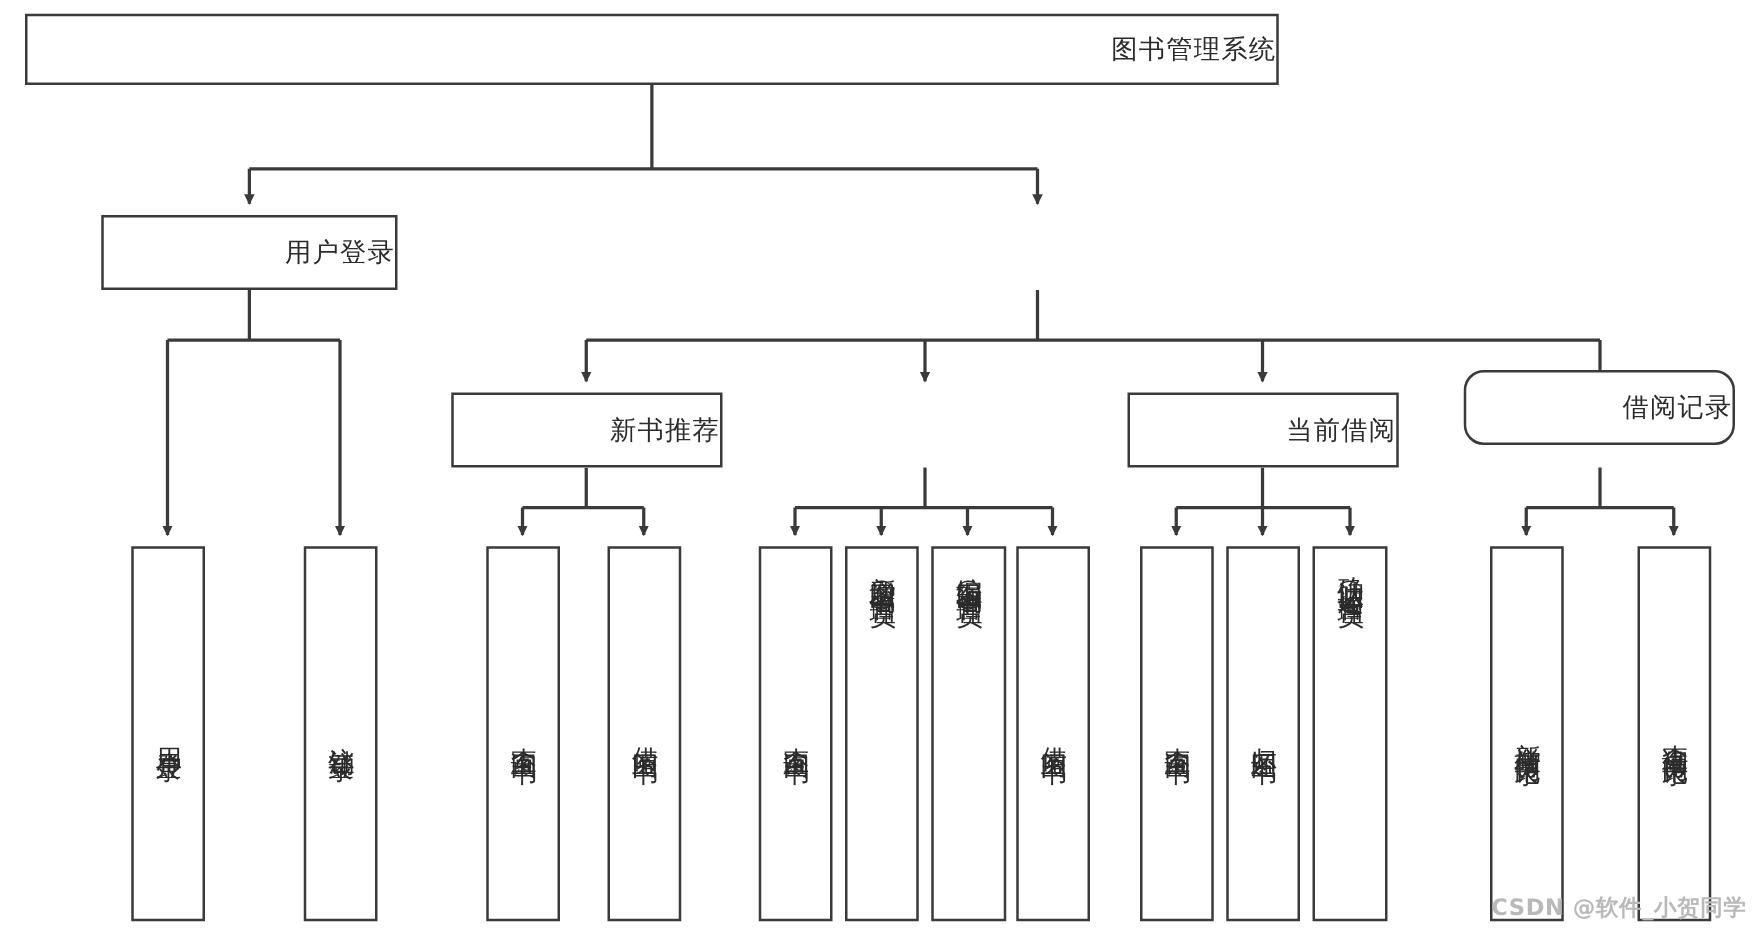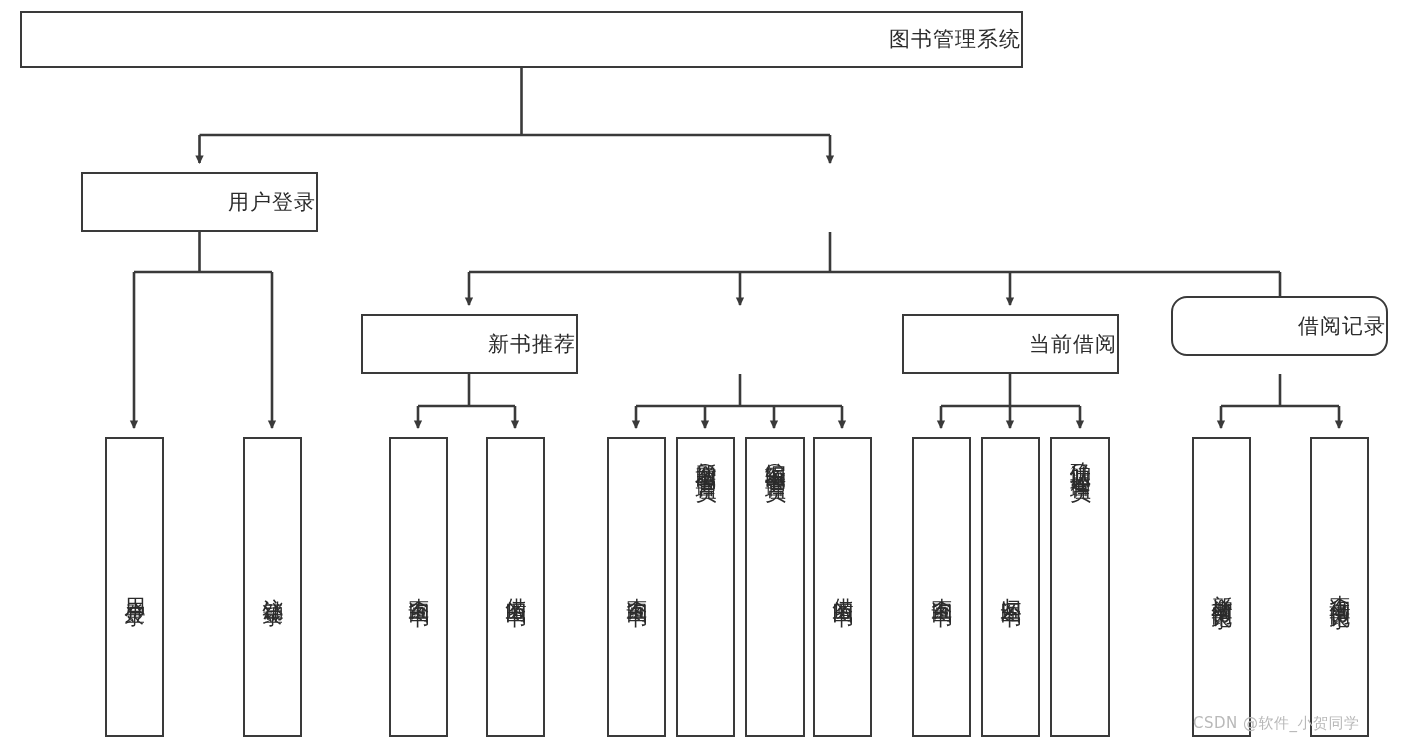--- a/index.html
+++ b/index.html
@@ -57,25 +57,26 @@
     line-height: 1;
   }
   .node.leaf-centered {
     align-items: center;
     padding-top: 0;
   }
   .watermark {
     position: absolute;
     left: 1193px;
     top: 714px;
-    font-size: 15px;
+    font-size: 18px;
     color: #b9b9b9;
     letter-spacing: 0.5px;
     z-index: 5;
     white-space: nowrap;
+    font-weight: bold;
   }
 </style>
 </head>
 <body>
 
 <div id="diagram-root">
 
   <svg id="edges" viewBox="0 0 1405 747" xmlns="http://www.w3.org/2000/svg">
     <defs>
       <marker id="arrowhead" markerWidth="9" markerHeight="9" refX="7.6" refY="4.2" orient="auto" markerUnits="userSpaceOnUse">

